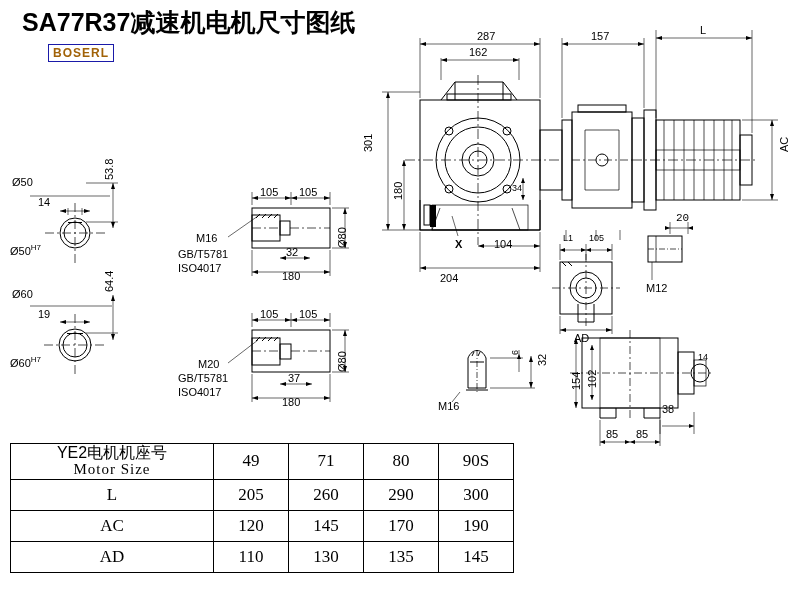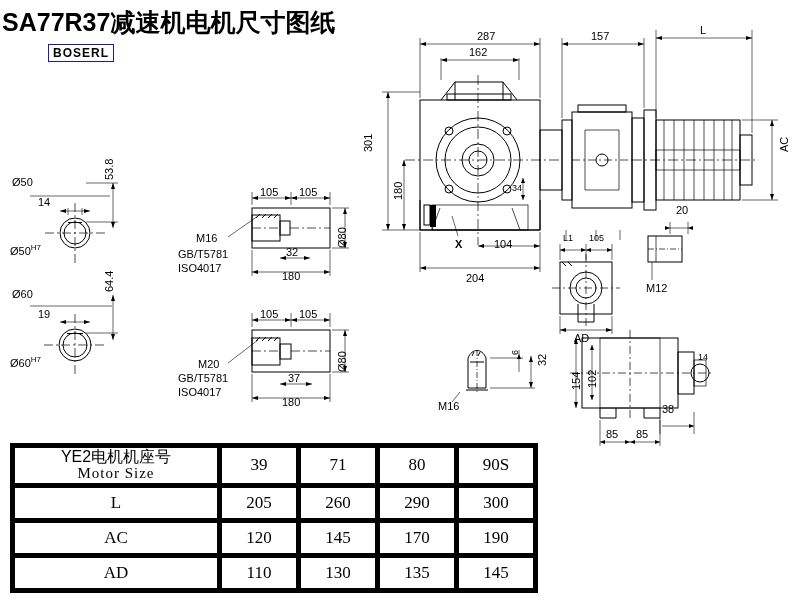--- a/index.html
+++ b/index.html
@@ -1,29 +1,29 @@
 <!DOCTYPE html>
 <html><head>
 <meta charset="utf-8">
 <style>
   html,body{margin:0;padding:0;background:#fff;}
   body{width:800px;height:613px;position:relative;overflow:hidden;
        font-family:"Liberation Sans",sans-serif;color:#000;}
   .t{position:absolute;white-space:nowrap;}
-  #title{left:2px;top:6px;font-size:25px;font-weight:bold;letter-spacing:0px;}
-  #logo{left:48px;top:44px;font-size:12px;font-weight:bold;color:#000000;
+  #title{left:22px;top:6px;font-size:25px;font-weight:bold;letter-spacing:0px;}
+  #logo{left:48px;top:44px;font-size:12px;font-weight:bold;color:#a16207;
         border:1px solid #1a1aa8;padding:1px 4px;letter-spacing:1px;}
   svg{position:absolute;left:0;top:0;}
   .dim{font-family:"Liberation Sans",sans-serif;font-size:11px;}
   .dimS{font-family:"Liberation Sans",sans-serif;font-size:9px;}
   .lbl{font-family:Liberation Sans, sans-serif;font-size:11px;}
 
   
   table{position:absolute;left:10px;top:443px;border-collapse:collapse;}
-  td{border:5px solid #000000;text-align:center;font-size:17px;
+  td{border:1px solid #000000;text-align:center;font-size:17px;
      font-family:"Liberation Serif",serif;height:28px;margin-top:14px;}
   td.hdr{width:200px;line-height:1.05;font-size:16px;}
   td.c{width:72px;}
   .cn{font-family:"Liberation Sans",sans-serif;font-size:16px;}
   .ms{font-family:"Liberation Serif",serif;font-size:15px;letter-spacing:1px;}
 </style>
 </head>
 <body>
 
 <div class="t" id="title">SA77R37减速机电机尺寸图纸</div>
@@ -320,21 +320,21 @@
 
 <div class="t dim" style="left:477px;top:30px;">287</div>
 <div class="t dim" style="left:469px;top:46px;">162</div>
 <div class="t dim" style="left:591px;top:30px;">157</div>
 <div class="t dim" style="left:700px;top:24px;">L</div>
 
 <div class="t dim" style="left:362px;top:152px;transform:rotate(-90deg);transform-origin:left top;">301</div>
 <div class="t dim" style="left:392px;top:200px;transform:rotate(-90deg);transform-origin:left top;">180</div>
 <div class="t dimS" style="left:512px;top:183px;">34</div>
 <div class="t dim" style="left:494px;top:238px;">104</div>
-<div class="t dim" style="left:466px;top:272px;">204</div>
+<div class="t dim" style="left:440px;top:272px;">204</div>
 <div class="t dim" style="left:455px;top:238px;font-weight:bold;">X</div>
 <div class="t dim" style="left:778px;top:152px;transform:rotate(-90deg);transform-origin:left top;">AC</div>
 
 <div class="t dim" style="left:12px;top:176px;">Ø50</div>
 <div class="t dim" style="left:38px;top:196px;">14</div>
 <div class="t dim" style="left:103px;top:180px;transform:rotate(-90deg);transform-origin:left top;">53.8</div>
 <div class="t dim" style="left:10px;top:243px;text-align:center;"><span>Ø50</span><sup style="font-size:8px">H7</sup></div>
 
 <div class="t dim" style="left:12px;top:288px;">Ø60</div>
 <div class="t dim" style="left:38px;top:308px;">19</div>
@@ -358,39 +358,39 @@
 <div class="t lbl" style="left:198px;top:358px;">M20</div>
 <div class="t lbl" style="left:178px;top:372px;">GB/T5781</div>
 <div class="t lbl" style="left:178px;top:386px;">ISO4017</div>
 
 <div class="t lbl" style="left:438px;top:400px;">M16</div>
 <div class="t dimS" style="left:510px;top:355px;transform:rotate(-90deg);transform-origin:left top;">6</div>
 <div class="t dim" style="left:536px;top:366px;transform:rotate(-90deg);transform-origin:left top;">32</div>
 
 <div class="t dimS" style="left:563px;top:233px;">L1</div>
 <div class="t dimS" style="left:589px;top:233px;">105</div>
-<div class="t dim" style="left:676px;top:204px;">20</div>
+<div class="t dim" style="left:676px;top:212px;font-family:Liberation Mono, monospace;">20</div>
 <div class="t dim" style="left:574px;top:332px;">AD</div>
 <div class="t lbl" style="left:646px;top:282px;">M12</div>
 
 <div class="t dim" style="left:570px;top:390px;transform:rotate(-90deg);transform-origin:left top;">154</div>
 <div class="t dim" style="left:586px;top:388px;transform:rotate(-90deg);transform-origin:left top;">102</div>
 <div class="t dim" style="left:662px;top:403px;">38</div>
 <div class="t dim" style="left:606px;top:428px;">85</div>
 <div class="t dim" style="left:636px;top:428px;">85</div>
 <div class="t dimS" style="left:698px;top:352px;">14</div>
 
 <table>
   <tbody>
       <tr>
     <td class="hdr" rowspan="2">
       <div class="cn">YE2电机机座号</div>
       <div class="ms">Motor Size</div>
     </td>
-    <td class="c" rowspan="2">39</td>
+    <td class="c" rowspan="2">49</td>
     <td class="c" rowspan="2">71</td>
     <td class="c" rowspan="2">80</td>
     <td class="c" rowspan="2">90S</td>
   </tr>
   <tr></tr>
   <tr>
     <td>L</td>
     <td>205</td>
     <td>260</td>
     <td>290</td>

